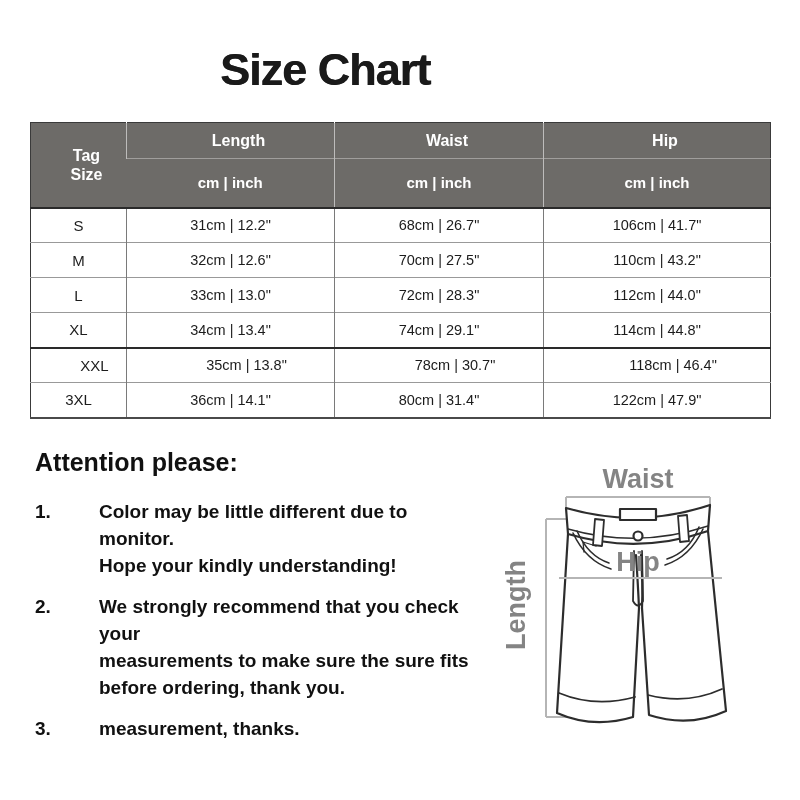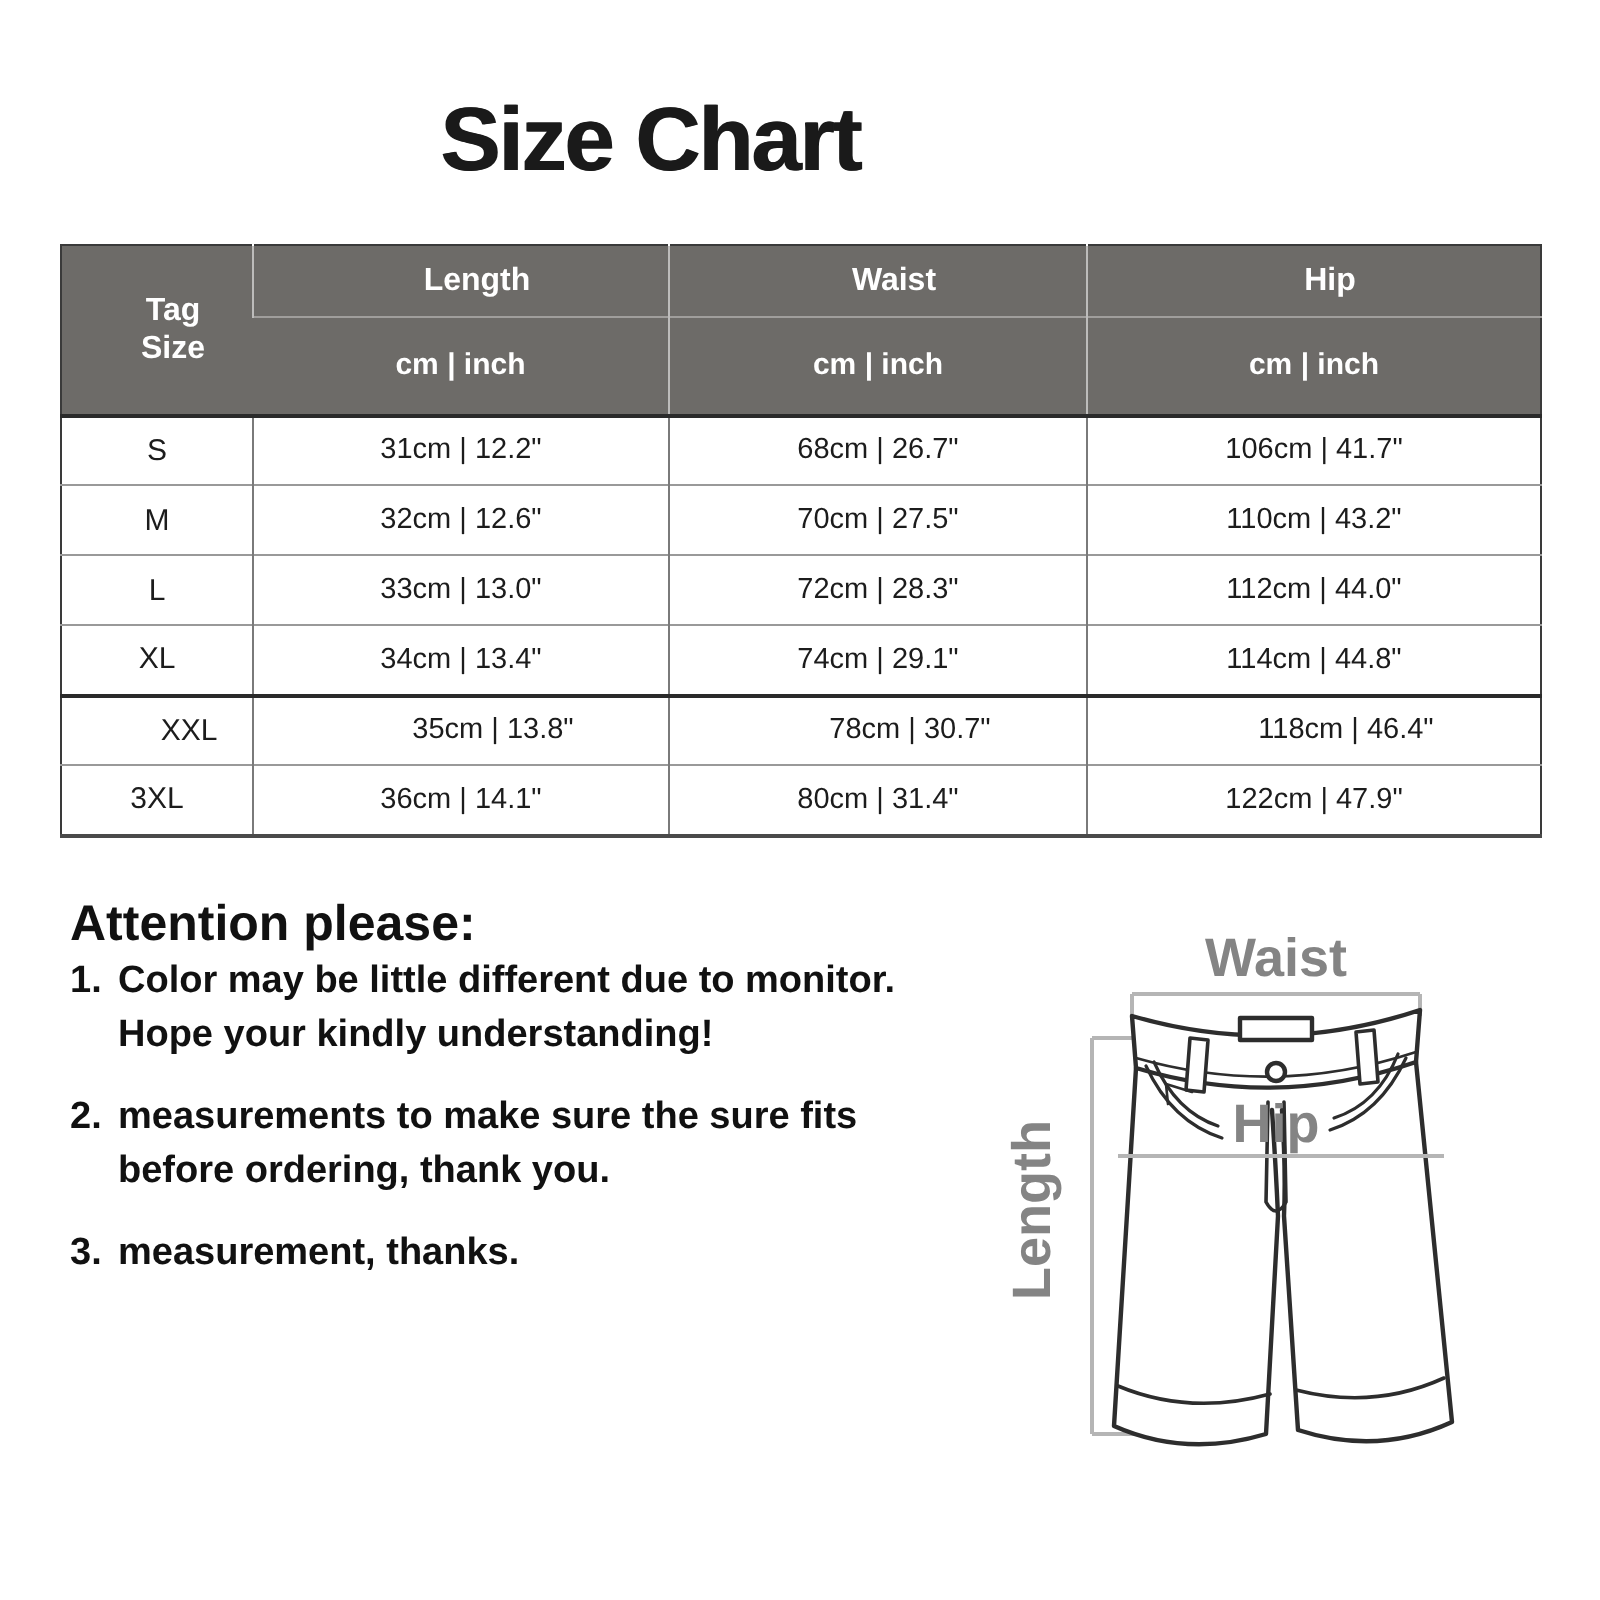--- a/index.html
+++ b/index.html
@@ -37,24 +37,24 @@
     height: 35px; text-align: center; vertical-align: middle;
     font-size: 14.5px; color: #1c1c1c; background: #fff;
     border-top: 1px solid #999999; border-left: 1px solid #7a7a7a;
   }
   .size-table td:first-child { border-left: none; font-size: 15px; }
   .size-table tbody tr:first-child td { border-top: none; }
   .size-table tbody tr.thick-divider td { border-top: 2px solid #2a2a2a; padding-left: 32px; }
 
   
   .attention { position: absolute; top: 448px; left: 35px; width: 450px; color: #111; }
-  .attention-heading { font-size: 25px; font-weight: bold; color: #111; }
+  .attention-heading { font-size: 25px; font-weight: bold; margin-bottom: 21px; color: #111; }
   .att-item { display: flex; margin-bottom: 14px; font-size: 19px; line-height: 27px; font-weight: 600; }
   .att-marker { flex: 0 0 24px; }
-  .att-lines { flex: 1; }
+  .att-lines { flex: 1; margin-left: 40px; }
 
   
   .diagram { position: absolute; top: 445px; left: 493px; width: 302px; height: 306px; }
   .diagram svg { width: 100%; height: 100%; display: block; }
   .dim-label { font-family: "Liberation Sans", sans-serif; font-weight: bold; font-size: 27px; fill: #848484; }
 </style>
 </head>
 <body>
 
 <div class="page">
@@ -131,20 +131,21 @@
       <span class="att-marker">1.</span>
       <div class="att-lines">
         <div>Color may be little different due to monitor.</div>
         <div>Hope your kindly understanding!</div>
       </div>
     </div>
 
     <div class="att-item">
       <span class="att-marker">2.</span>
       <div class="att-lines">
+        <div>We strongly recommend that you check your</div>
         <div>measurements to make sure the sure fits</div>
         <div>before ordering, thank you.</div>
       </div>
     </div>
 
     <div class="att-item">
       <span class="att-marker">3.</span>
       <div class="att-lines">
         <div>measurement, thanks.</div>
       </div>

